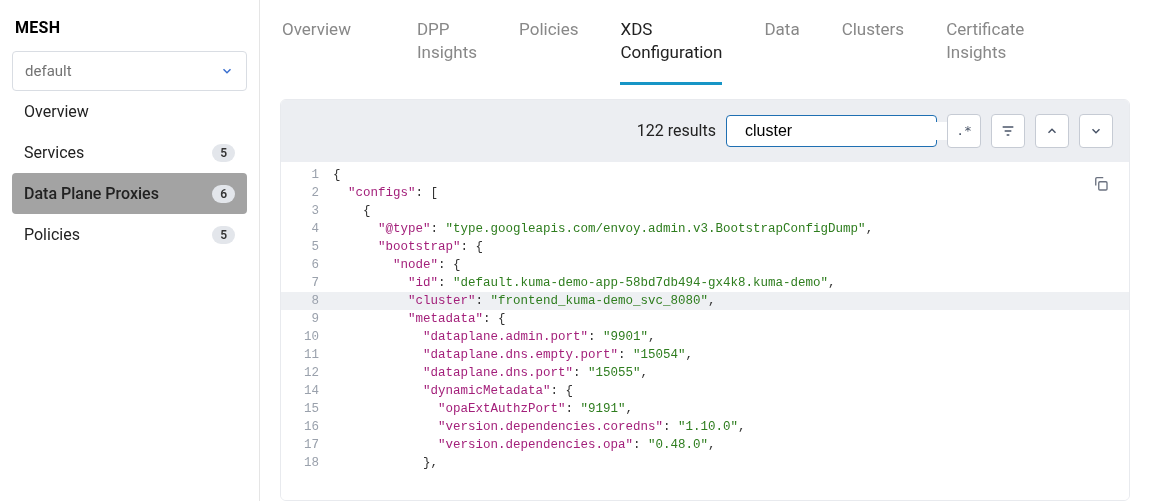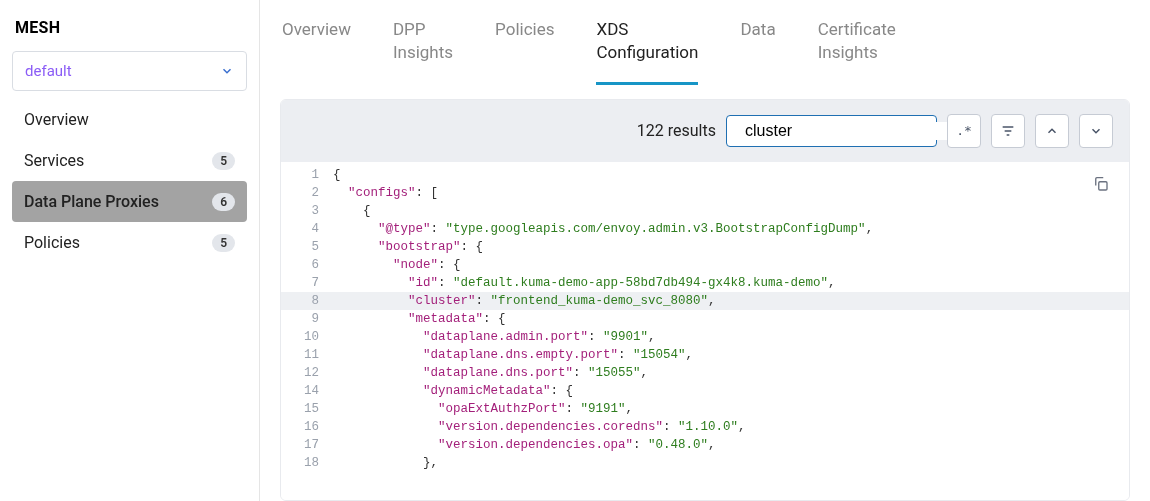--- a/index.html
+++ b/index.html
@@ -8,21 +8,21 @@
     font-size: 14px; color: #333; background: #fff;
     width: 1150px; height: 501px; overflow: hidden; display: flex;
   }
 
   
   .sidebar { width: 260px; border-right: 1px solid #e5e5e5; padding: 18px 12px 0 12px; }
   .mesh-title { font-weight: 700; font-size: 16px; color: #000; margin: 0 0 14px 3px; letter-spacing: .3px;}
   .mesh-select {
     border: 1px solid #d9dde3; border-radius: 4px; padding: 10px 12px;
     display: flex; justify-content: space-between; align-items: center;
-    color: #8b5cf6; margin-bottom: 8px; cursor: pointer; font-size: 15px;
+    color: #737373; cursor: pointer; font-size: 15px;
   }
   .mesh-select svg { stroke: #3a6fcf; }
   .nav { list-style: none; }
   .nav li {
     display: flex; justify-content: space-between; align-items: center;
     padding: 11px 12px; border-radius: 4px; cursor: pointer; font-size: 16px; color: #222;
   }
   .nav li.active { background: #a3a3a3; font-weight: 500; }
   .badge {
     background: #e3e6eb; color: #333; font-size: 12px; font-weight: 600;
@@ -107,26 +107,27 @@
       <li>
         <span>Policies</span>
         <span class="badge">5</span>
       </li>
     </ul>
 </aside>
 
 <main class="main">
   <nav class="tabs">
       <div class="tab" style="white-space: pre-line;">Overview</div>
-      <div class="tab" style="white-space: pre-line;">DPP
+      <div class="tab" style="white-space: pre-line; margin-left: 24px;">DPP
 Insights</div>
       <div class="tab" style="white-space: pre-line;">Policies</div>
       <div class="tab active" style="white-space: pre-line;">XDS
 Configuration</div>
       <div class="tab" style="white-space: pre-line;">Data</div>
+      <div class="tab" style="white-space: pre-line;">Clusters</div>
       <div class="tab" style="white-space: pre-line;">Certificate
 Insights</div>
     </nav>
 
   <section class="panel">
     <div class="toolbar">
       <span class="results">122 results</span>
       <div class="search">
         <svg width="16" height="16" viewBox="0 0 24 24" fill="none" stroke="#555" stroke-width="2">
             <circle cx="11" cy="11" r="7"></circle>

